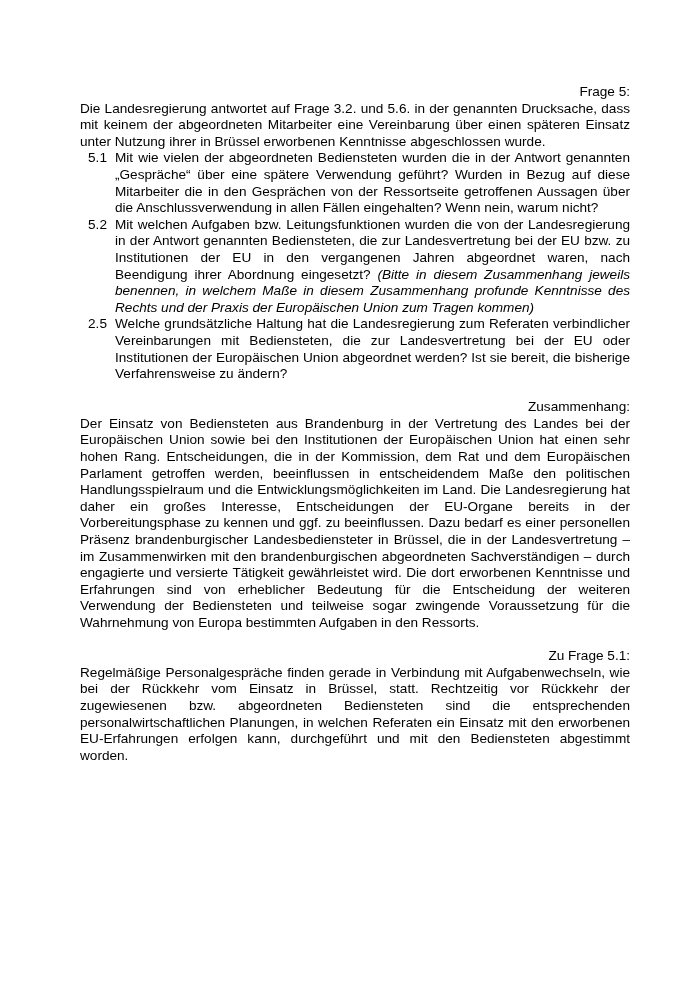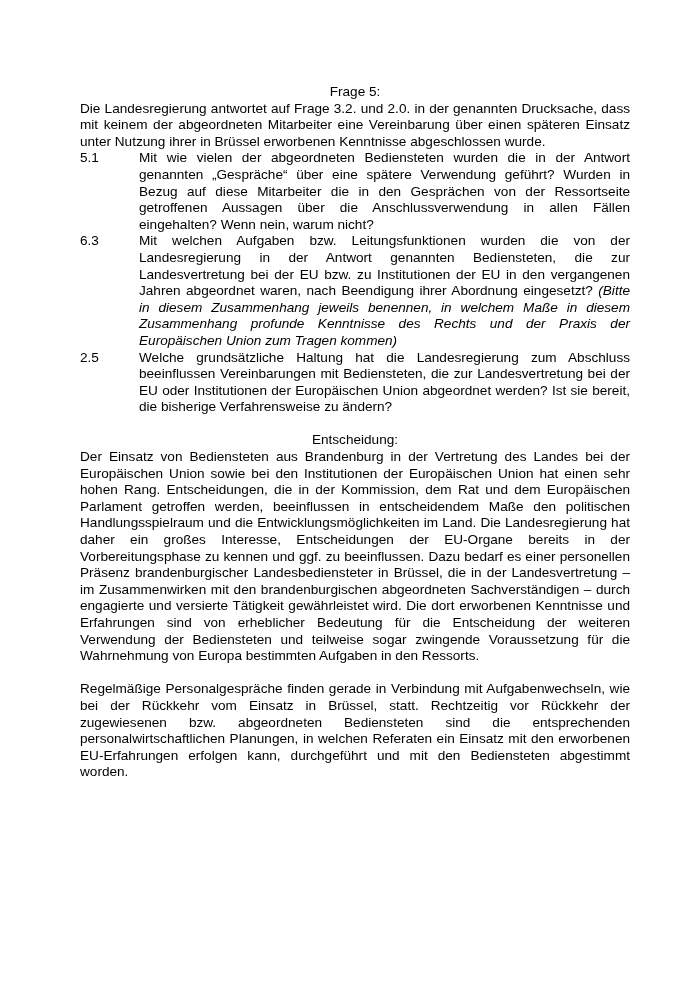--- a/index.html
+++ b/index.html
@@ -30,73 +30,73 @@
   .content p {
     margin: 0;
   }
   .section {
     margin: 0;
   }
   .section + .section {
     margin-top: 16.6px;
   }
   .heading {
-    text-align: center;
+    text-align: right;
   }
   .qlist {
     margin: 0;
   }
   .qitem {
     display: flex;
   }
   .qnum {
     flex: 0 0 35px;
-    text-align: left;
+    text-align: center;
   }
   .qtext {
     flex: 1 1 auto;
     text-align: justify;
-    margin-left: 24px;
   }
   .qtext em {
   }
 </style>
 </head>
 <body>
 
 <div class="page">
   <div class="content">
 
     <div class="section">
       <p class="heading">Frage 5:</p>
-      <p>Die Landesregierung antwortet auf Frage 3.2. und 2.0. in der genannten Drucksache, dass mit keinem der abgeordneten Mitarbeiter eine Vereinbarung über einen späteren Einsatz unter Nutzung ihrer in Brüssel erworbenen Kenntnisse abgeschlossen wurde.</p>
+      <p>Die Landesregierung antwortet auf Frage 3.2. und 5.6. in der genannten Drucksache, dass mit keinem der abgeordneten Mitarbeiter eine Vereinbarung über einen späteren Einsatz unter Nutzung ihrer in Brüssel erworbenen Kenntnisse abgeschlossen wurde.</p>
 
       <div class="qlist">
 
         <div class="qitem">
           <span class="qnum">5.1</span>
           <div class="qtext">Mit wie vielen der abgeordneten Bediensteten wurden die in der Antwort genannten „Gespräche“ über eine spätere Verwendung geführt? Wurden in Bezug auf diese Mitarbeiter die in den Gesprächen von der Ressortseite getroffenen Aussagen über die Anschlussverwendung in allen Fällen eingehalten? Wenn nein, warum nicht?</div>
         </div>
 
         <div class="qitem">
-          <span class="qnum">6.3</span>
+          <span class="qnum">5.2</span>
           <div class="qtext"><span>Mit welchen Aufgaben bzw. Leitungsfunktionen wurden die von der Landesregierung in der Antwort genannten Bediensteten, die zur Landesvertretung bei der EU bzw. zu Institutionen der EU in den vergangenen Jahren abgeordnet waren, nach Beendigung ihrer Abordnung eingesetzt? </span><em>(Bitte in diesem Zusammenhang jeweils benennen, in welchem Maße in diesem Zusammenhang profunde Kenntnisse des Rechts und der Praxis der Europäischen Union zum Tragen kommen)</em></div>
         </div>
 
         <div class="qitem">
           <span class="qnum">2.5</span>
-          <div class="qtext">Welche grundsätzliche Haltung hat die Landesregierung zum Abschluss beeinflussen Vereinbarungen mit Bediensteten, die zur Landesvertretung bei der EU oder Institutionen der Europäischen Union abgeordnet werden? Ist sie bereit, die bisherige Verfahrensweise zu ändern?</div>
+          <div class="qtext">Welche grundsätzliche Haltung hat die Landesregierung zum Referaten verbindlicher Vereinbarungen mit Bediensteten, die zur Landesvertretung bei der EU oder Institutionen der Europäischen Union abgeordnet werden? Ist sie bereit, die bisherige Verfahrensweise zu ändern?</div>
         </div>
 
       </div>
     </div>
 
     <div class="section">
-      <p class="heading">Entscheidung:</p>
+      <p class="heading">Zusammenhang:</p>
       <p>Der Einsatz von Bediensteten aus Brandenburg in der Vertretung des Landes bei der Europäischen Union sowie bei den Institutionen der Europäischen Union hat einen sehr hohen Rang. Entscheidungen, die in der Kommission, dem Rat und dem Europäischen Parlament getroffen werden, beeinflussen in entscheidendem Maße den politischen Handlungsspielraum und die Entwicklungsmöglichkeiten im Land. Die Landesregierung hat daher ein großes Interesse, Entscheidungen der EU-Organe bereits in der Vorbereitungsphase zu kennen und ggf. zu beeinflussen. Dazu bedarf es einer personellen Präsenz brandenburgischer Landesbediensteter in Brüssel, die in der Landesvertretung – im Zusammenwirken mit den brandenburgischen abgeordneten Sachverständigen – durch engagierte und versierte Tätigkeit gewährleistet wird. Die dort erworbenen Kenntnisse und Erfahrungen sind von erheblicher Bedeutung für die Entscheidung der weiteren Verwendung der Bediensteten und teilweise sogar zwingende Voraussetzung für die Wahrnehmung von Europa bestimmten Aufgaben in den Ressorts.</p>
     </div>
 
     <div class="section">
+      <p class="heading">Zu Frage 5.1:</p>
       <p>Regelmäßige Personalgespräche finden gerade in Verbindung mit Aufgabenwechseln, wie bei der Rückkehr vom Einsatz in Brüssel, statt. Rechtzeitig vor Rückkehr der zugewiesenen bzw. abgeordneten Bediensteten sind die entsprechenden personalwirtschaftlichen Planungen, in welchen Referaten ein Einsatz mit den erworbenen EU-Erfahrungen erfolgen kann, durchgeführt und mit den Bediensteten abgestimmt worden.</p>
     </div>
 
   </div>
 </div>
 
 </body></html>

